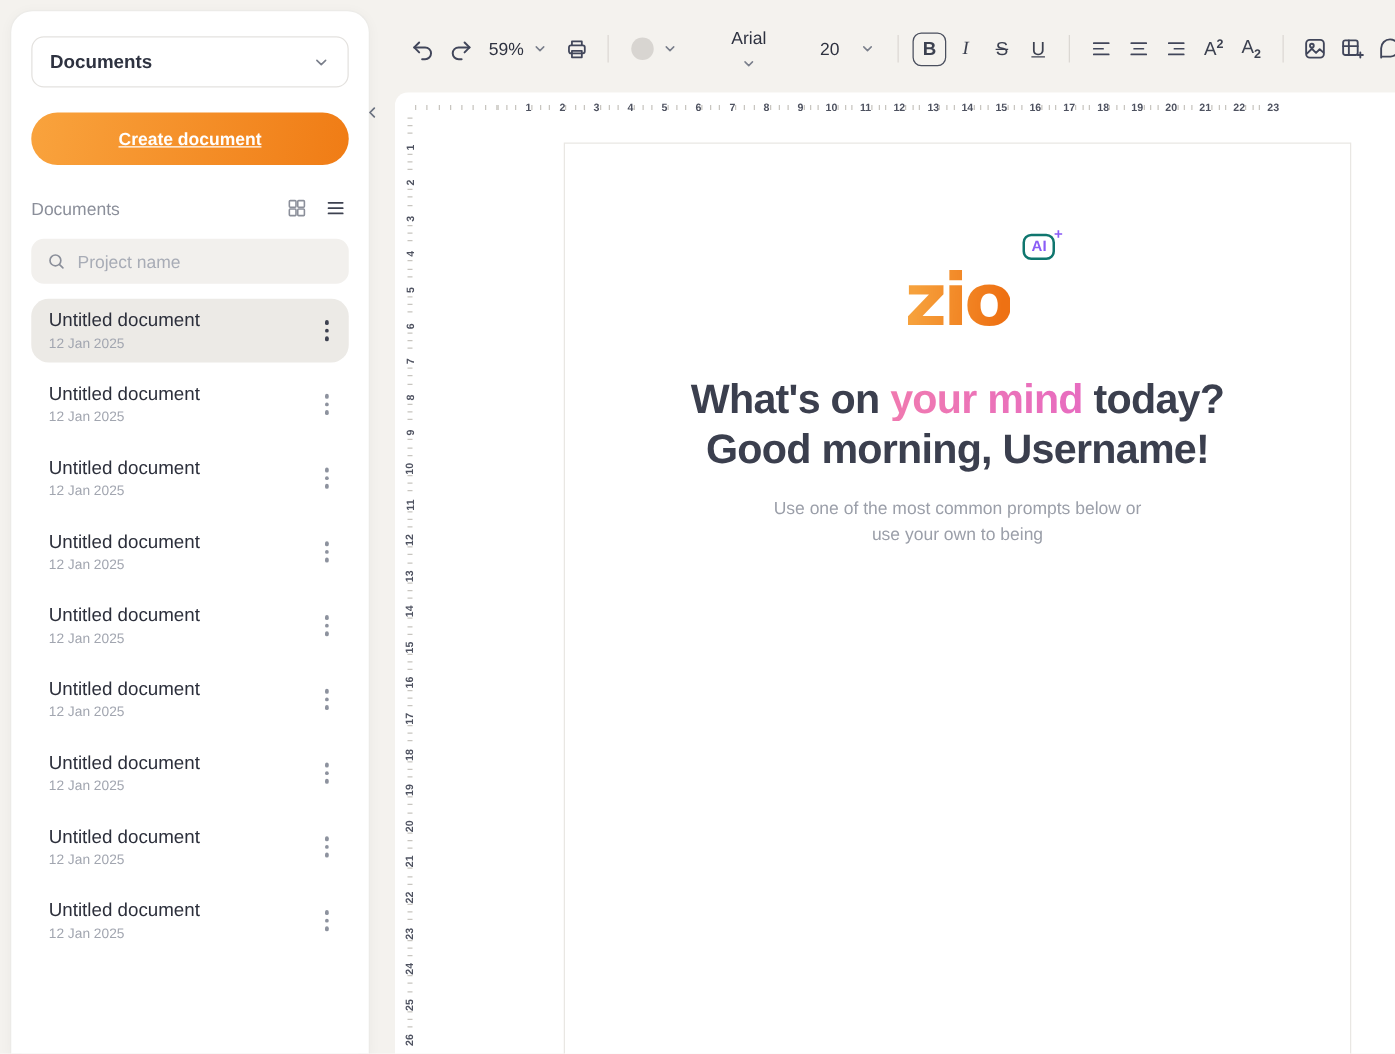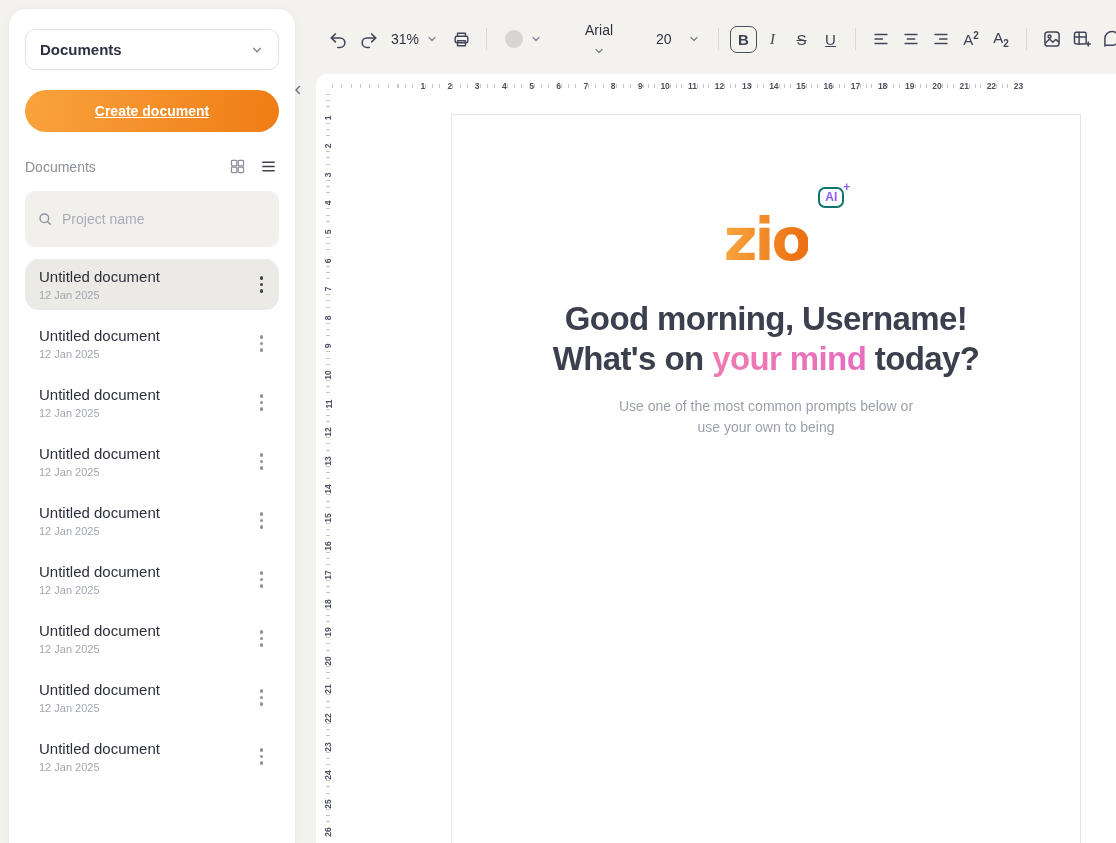--- a/index.html
+++ b/index.html
@@ -31,21 +31,21 @@
     background:linear-gradient(100deg,#f9a33d 0%,#f07c15 100%);
     color:#fff; font-size:14px; font-weight:700; font-family:inherit; cursor:pointer;text-decoration:underline;
   }
   .list-row { margin-top:24px; display:flex; align-items:center; justify-content:space-between; }
   .list-row .lr-label { font-size:14px; color:#8b8f9a; }
   .view-btns { display:flex; gap:10px; align-items:center; }
   .view-btn { background:none; border:none; cursor:pointer; color:#8b8f9a; display:flex; padding:2px; }
   .view-btn.active { color:#3d4150; }
   .search {
     margin-top:14px; display:flex; gap:9px;
-    background:#f2f0ed; border-radius:10px; padding:20px 12px;
+    background:#f2f0ed; border-radius:10px; padding:10px 12px;
   }
   .search input {
     border:none; background:transparent; outline:none; font-size:14px;
     color:#2e3240; width:100%; font-family:inherit;
   }
   .search input::placeholder { color:#a8acb6; }
   .search .icon-search { color:#8b8f9a; flex:none; }
   .doc-list { margin-top:12px; display:flex; flex-direction:column; gap:8px; }
   .doc-item {
     display:flex; align-items:center; justify-content:space-between;
@@ -302,21 +302,21 @@
         </svg>
     </button>
     <button class="tb-btn">
       <svg width="19" height="19" viewBox="0 0 24 24" fill="none" stroke="currentColor" stroke-width="2" stroke-linecap="round" stroke-linejoin="round">
           <path d="M16 5l5 5-5 5"></path>
           <path d="M21 10H10a6 6 0 0 0 0 12h3"></path>
         </svg>
     </button>
 
     <button class="tb-select">
-      <span>31%</span>
+      <span>59%</span>
       <svg class="icon-chevron" width="12" height="12" viewBox="0 0 24 24" fill="none" stroke="currentColor" stroke-width="2.4" stroke-linecap="round" stroke-linejoin="round">
           <path d="M6 9l6 6 6-6"></path>
         </svg>
     </button>
 
     <button class="tb-btn">
       <svg width="19" height="19" viewBox="0 0 24 24" fill="none" stroke="currentColor" stroke-width="1.8" stroke-linejoin="round">
           <path d="M7 8V4h10v4"></path>
           <rect x="4" y="8" width="16" height="8" rx="2"></rect>
           <rect x="7" y="13.5" width="10" height="6.5"></rect>
@@ -710,22 +710,22 @@
     <div class="page">
       <div class="logo-wrap">
         <span class="logo-text">zio</span>
         <span class="logo-badge">
           <span>AI</span>
           <span class="logo-badge-plus">+</span>
         </span>
       </div>
 
       <div class="heading">
+        <div><span>What's on </span><span class="highlight">your mind</span><span> today?</span></div>
         <div>Good morning, Username!</div>
-        <div><span>What's on </span><span class="highlight">your mind</span><span> today?</span></div>
       </div>
 
       <div class="subtitle">
         <div>Use one of the most common prompts below or</div>
         <div>use your own to being</div>
       </div>
     </div>
   </div>
 </div>
 

